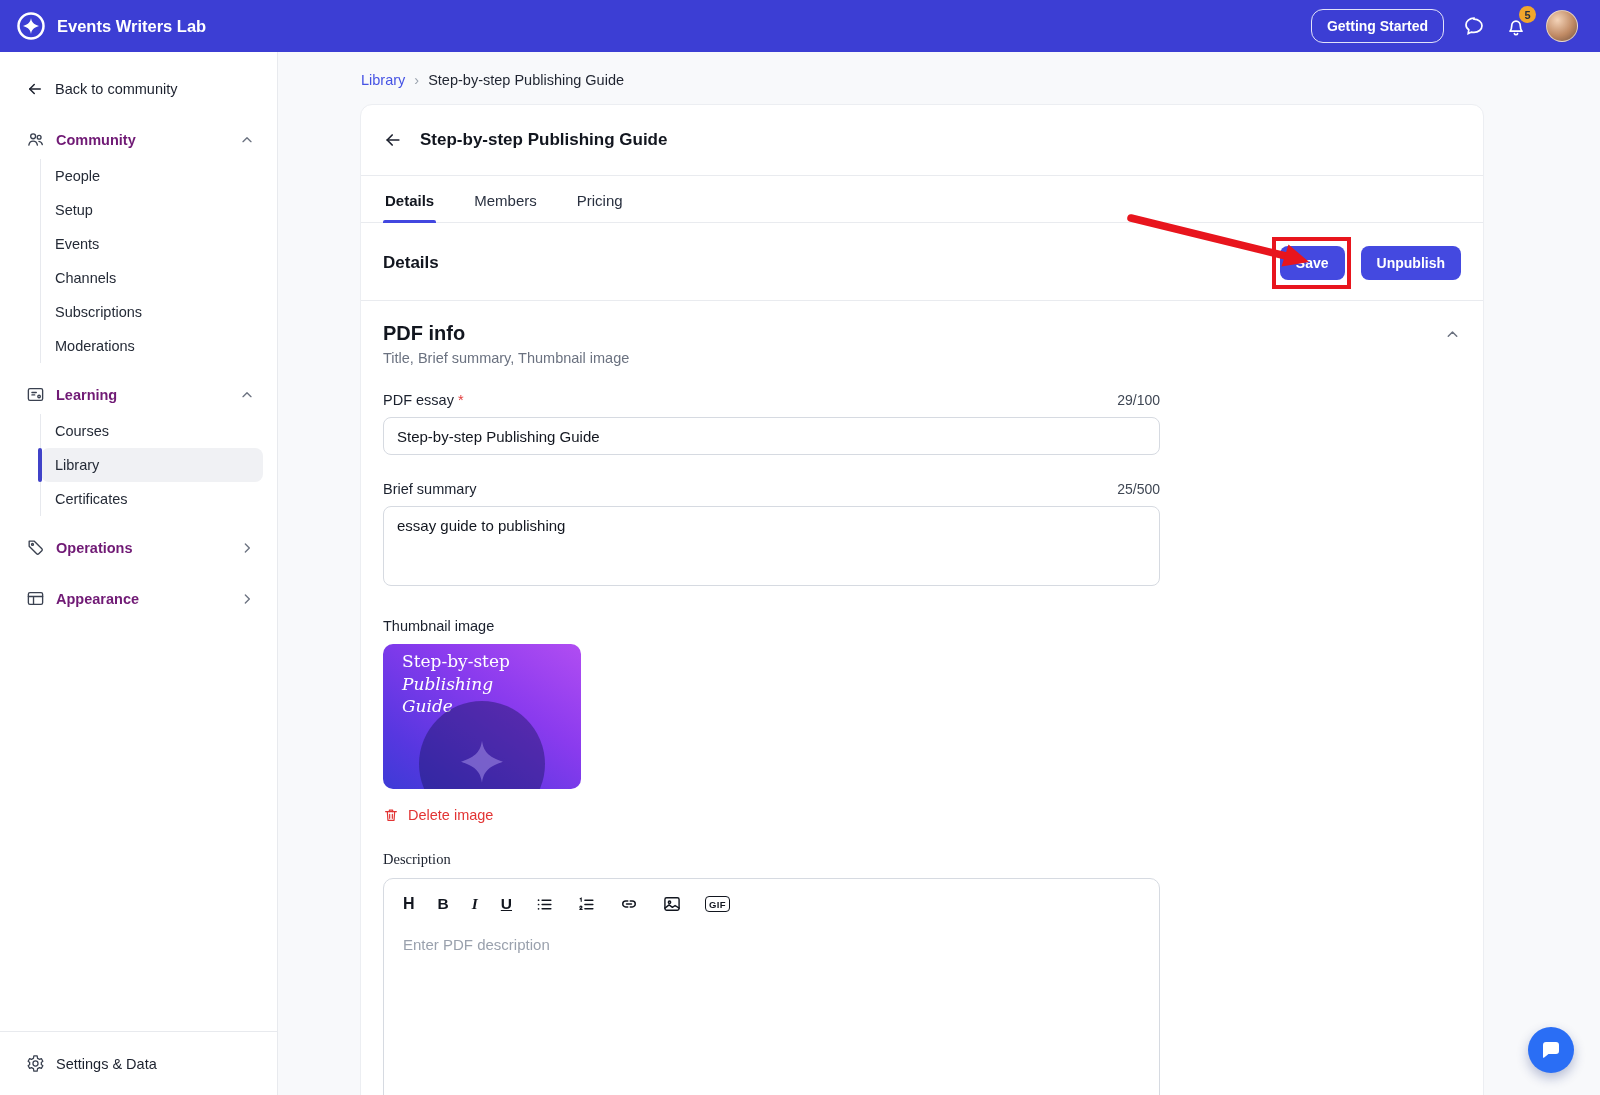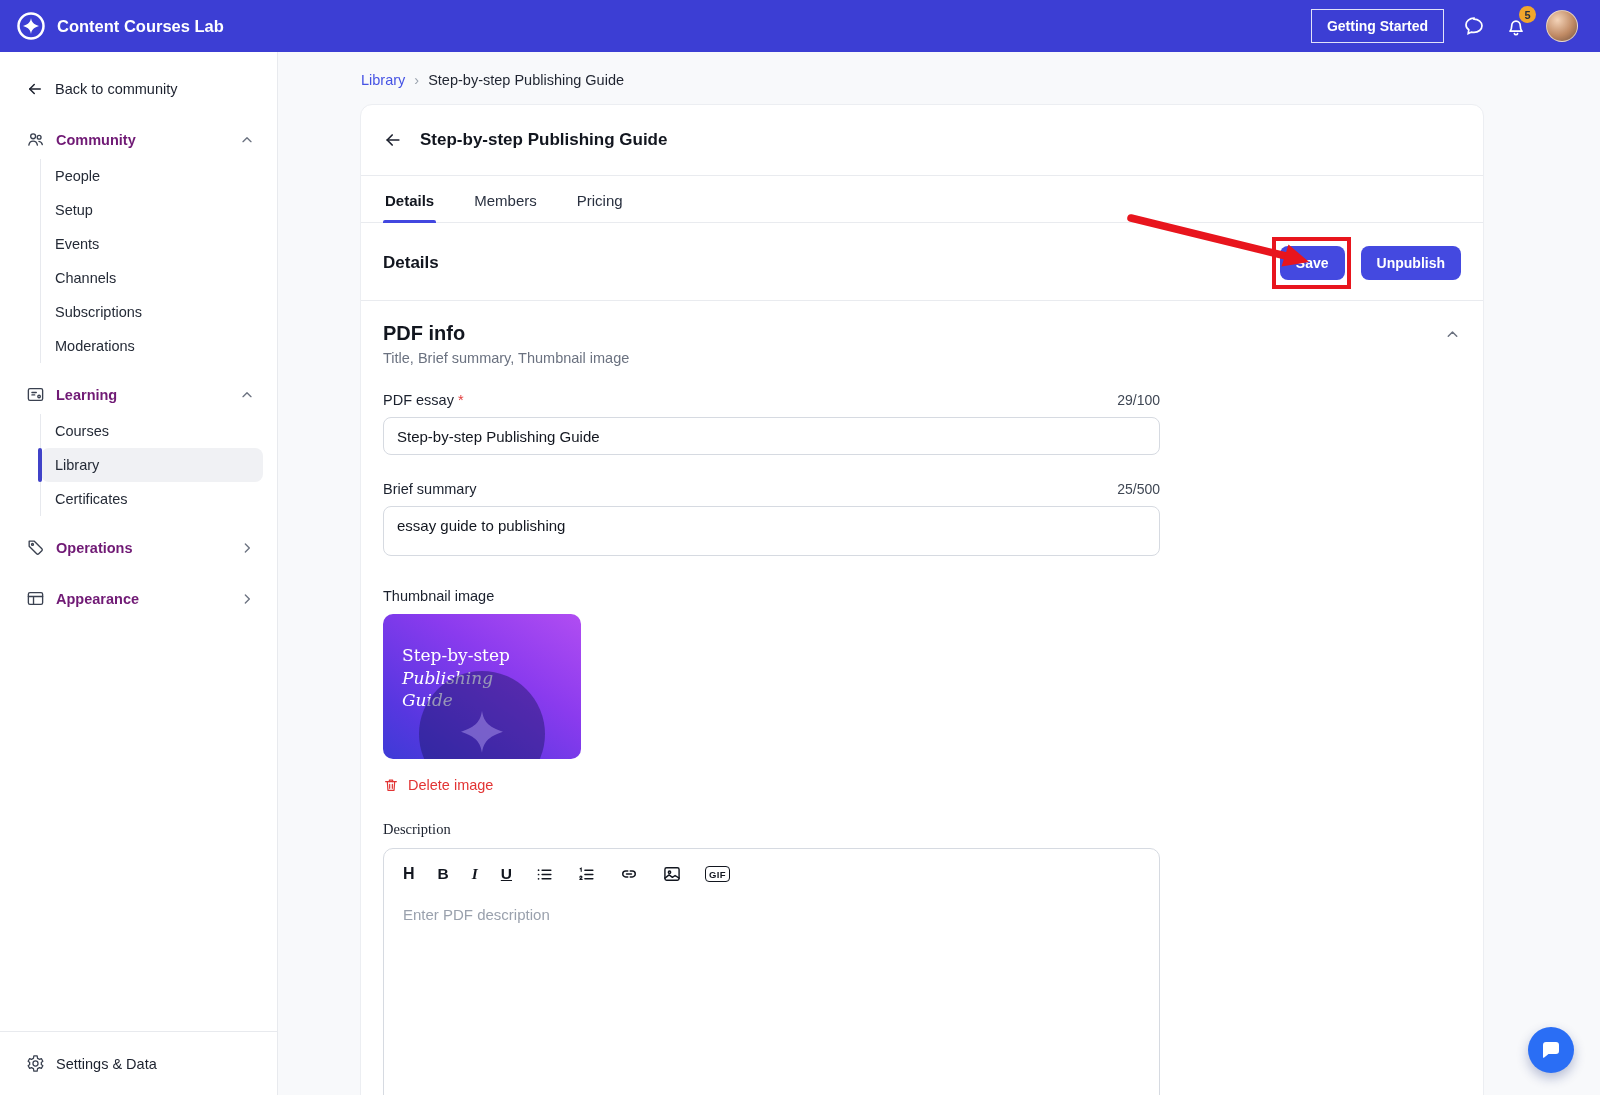--- a/index.html
+++ b/index.html
@@ -13,21 +13,21 @@
   
   .topbar {
     height:52px; background:#3c3ed4; display:flex; align-items:center;
     justify-content:space-between; padding:0 22px 0 16px;
   }
   .brand { display:flex; align-items:center; gap:11px; color:#fff; font-weight:700; font-size:16.5px; }
   .logo { width:30px; height:30px; }
   .top-right { display:flex; align-items:center; gap:18px; }
   .gs-btn {
     border:1px solid rgba(255,255,255,.85); background:transparent; color:#fff;
-    border-radius:0; padding:8px 15px; font-size:14px; font-weight:600; cursor:pointer;
+    border-radius:12px; padding:8px 15px; font-size:14px; font-weight:600; cursor:pointer;
     font-family:inherit;
   }
   .icon-btn { width:24px; height:24px; cursor:pointer; position:relative; }
   .badge {
     position:absolute; top:-8px; right:-8px; background:#f2a62c; color:#28303f;
     width:17px; height:17px; border-radius:50%; font-size:11px; font-weight:700;
     display:flex; align-items:center; justify-content:center;
   }
   .avatar {
     width:32px; height:32px; border-radius:50%; cursor:pointer;
@@ -110,31 +110,31 @@
   .field { width:777px; margin-top:26px; }
   .label-row { display:flex; justify-content:space-between; align-items:flex-end; margin-bottom:9px; }
   .f-label { font-size:14.5px; color:#1b212e; }
   .req { color:#e23b3b; margin-left:4px; }
   .counter { font-size:14px; color:#3f4754; }
   input.text {
     width:100%; height:38px; border:1px solid #d6dae1; border-radius:8px; padding:0 13px;
     font-size:15px; color:#12161f; font-family:inherit; outline:none;
   }
   textarea.text {
-    width:100%; height:50px; border:1px solid #d6dae1; border-radius:8px; padding:10px 13px;
+    width:100%; height:80px; border:1px solid #d6dae1; border-radius:8px; padding:10px 13px;
     font-size:15px; color:#12161f; font-family:inherit; resize:none; outline:none;
   }
 
   .thumb-label { margin-top:28px; font-size:14.5px; color:#1b212e; }
   .thumb {
     width:198px; height:145px; border-radius:10px; margin-top:10px; position:relative; overflow:hidden;
     background:linear-gradient(215deg,#b14df2 0%, #8a3bee 38%, #5737e0 78%, #3d3bd6 100%);
   }
   .thumb-text {
-    position:absolute; top:30px; left:19px; color:#fff;
+    position:absolute; top:6px; left:19px; color:#fff;
     font-family:"DejaVu Serif", serif; font-size:17px; line-height:1.33;
   }
   .thumb-text .it { font-style:italic; }
   .thumb-orb {
     position:absolute; left:50%; transform:translateX(-50%); bottom:-38px;
     width:126px; height:126px; border-radius:50%; background:rgba(24,22,96,.45);
     display:flex; align-items:center; justify-content:center;
   }
   .delete-row { display:flex; align-items:center; gap:9px; margin-top:18px; color:#e23434; font-size:14.5px; cursor:pointer; width:fit-content; }
 
@@ -163,21 +163,21 @@
 <body>
 
 <header class="topbar">
   <div class="brand">
     <span class="logo">
       <svg viewBox="0 0 24 24" width="30" height="30">
         <circle cx="12" cy="12" r="10" fill="none" stroke="#fff" stroke-width="2"></circle>
         <path d="M12 5.6c.55 3.2 1.7 4.8 6.4 6.4-4.7 1.6-5.85 3.2-6.4 6.4-.55-3.2-1.7-4.8-6.4-6.4 4.7-1.6 5.85-3.2 6.4-6.4z" fill="#fff"></path>
       </svg>
     </span>
-    <span>Content Courses Lab</span>
+    <span>Events Writers Lab</span>
   </div>
   <div class="top-right">
     <button class="gs-btn">Getting Started</button>
     <span class="icon-btn">
       <svg viewBox="0 0 24 24" width="24" height="24" fill="none" stroke="#fff" stroke-width="1.7">
         <path d="M12 4.2c-4.4 0-8 2.9-8 6.6 0 2 1.05 3.8 2.75 5L6.2 19.6l3.3-1.5c.8.2 1.6.3 2.5.3 4.4 0 8-2.9 8-6.6s-3.6-6.6-8-6.6z"></path>
       </svg>
     </span>
     <span class="icon-btn">
       <svg viewBox="0 0 24 24" width="24" height="24" fill="none" stroke="#fff" stroke-width="1.7" stroke-linecap="round" stroke-linejoin="round">

